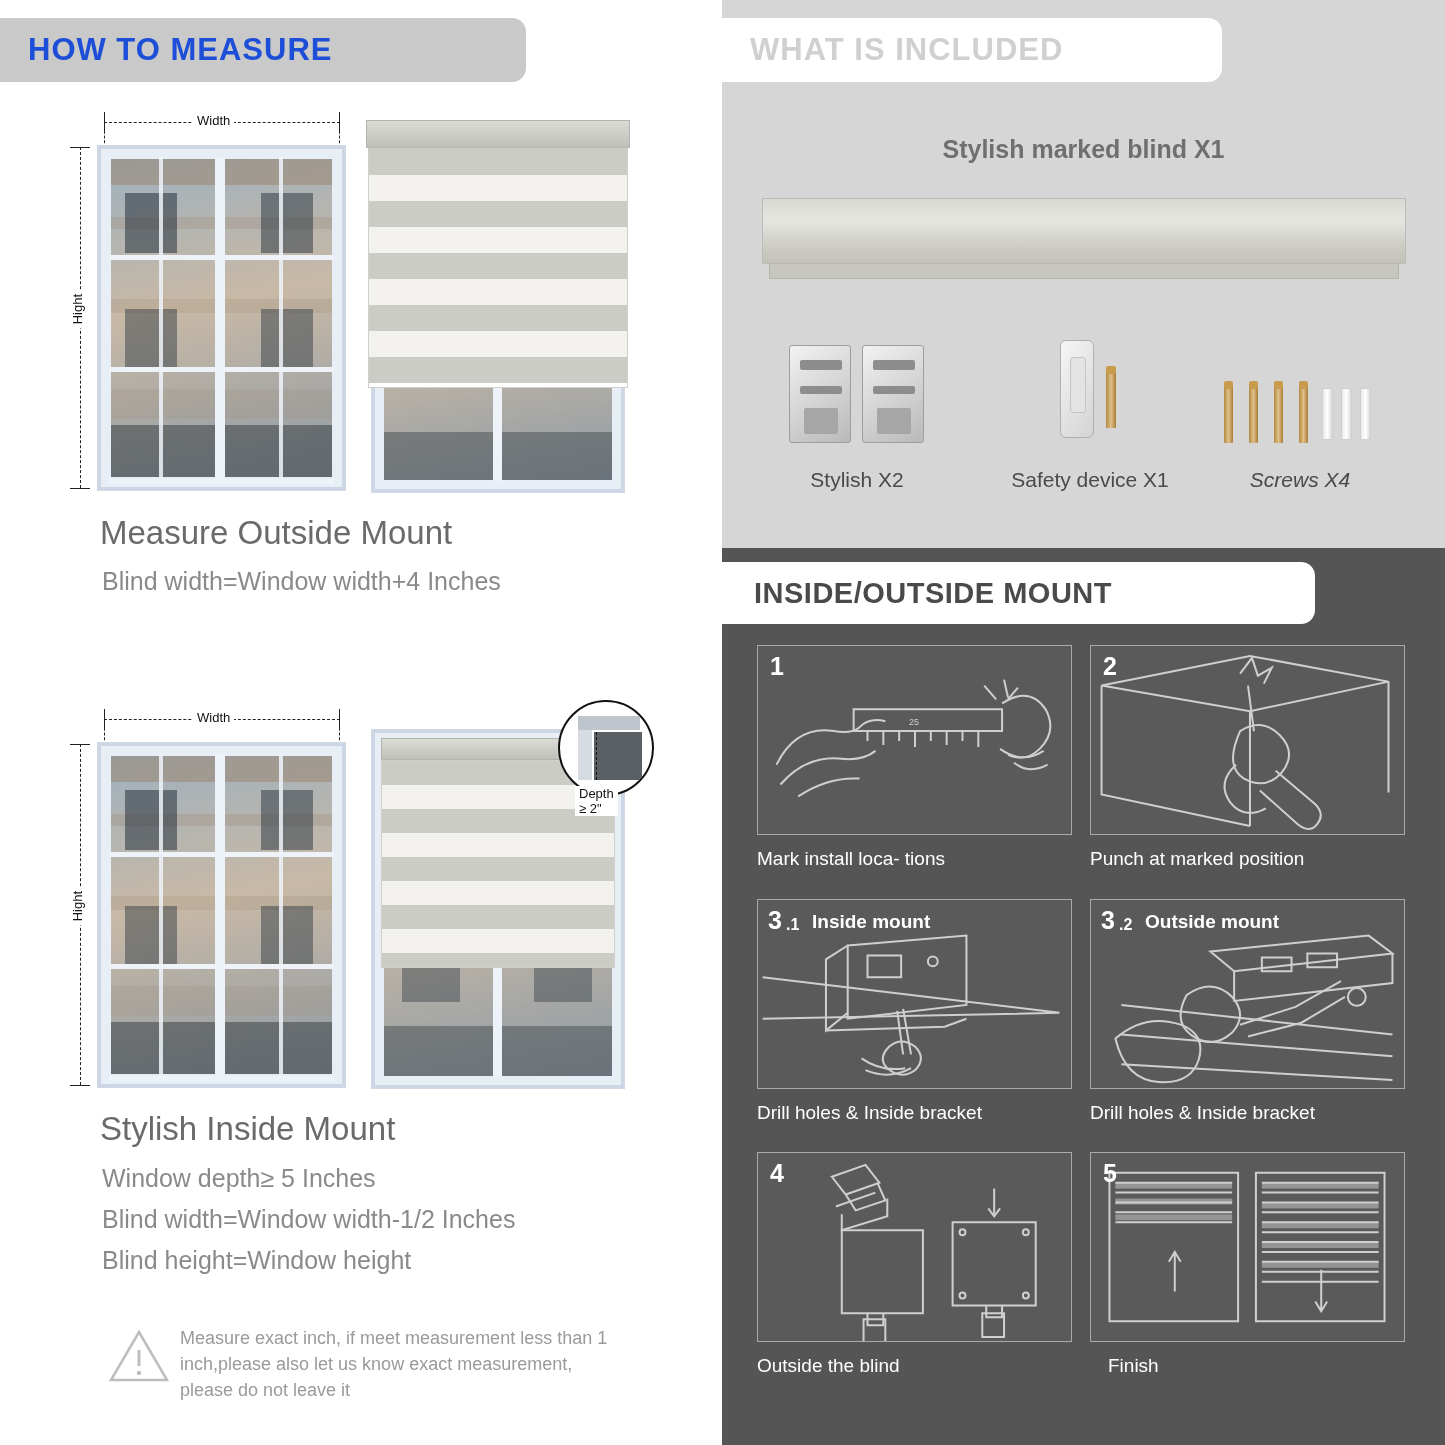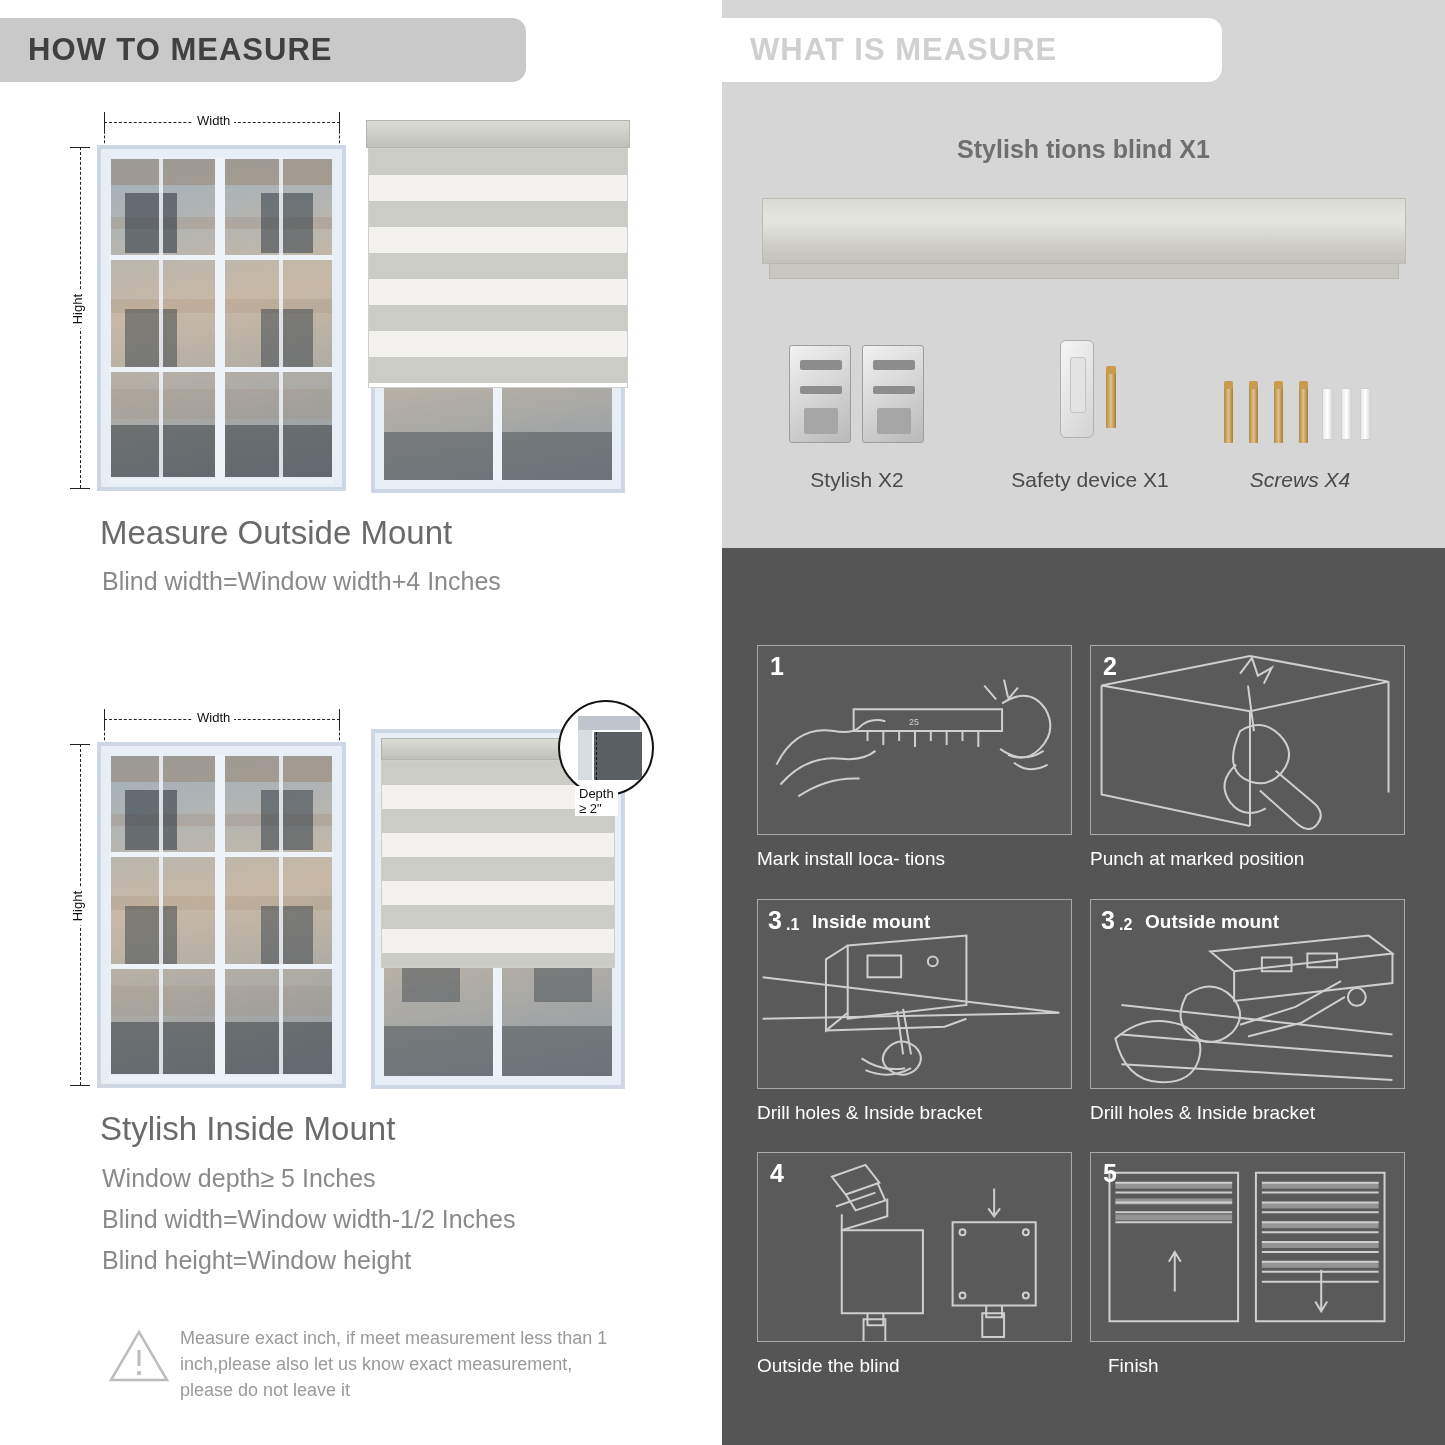--- a/index.html
+++ b/index.html
@@ -8,21 +8,21 @@
     background:#ffffff;
     font-family:"Liberation Sans", sans-serif;
     color:#555;
     overflow:hidden;
   }
   .page{position:relative;width:1445px;height:1445px;box-sizing:border-box;}
 
   
   .left{position:absolute;left:0;top:0;width:712px;height:1445px;background:#fff;box-sizing:border-box;}
   .banner{
-    position:absolute;background:#c9c9c9;color:#404040;
+    position:absolute;background:#c9c9c9;color:#1d4ed8;
     font-size:31px;font-weight:bold;letter-spacing:1px;
     display:flex;align-items:center;padding-left:28px;
     border-bottom-right-radius:14px;border-top-right-radius:0;
   }
   .banner-left{left:0;top:18px;width:498px;height:64px;border-radius:0 14px 14px 0;}
 
   
   .illus{position:absolute;}
   .winframe{
     position:absolute;background:#e8eef6;border:3px solid #ccd6e4;box-sizing:border-box;
@@ -237,22 +237,22 @@
       <svg width="62" height="56" viewBox="0 0 62 56">
         <polygon points="31,4 59,52 3,52" fill="none" stroke="#bdbdbd" stroke-width="2.5"></polygon>
         <line x1="31" y1="22" x2="31" y2="38" stroke="#bdbdbd" stroke-width="3"></line>
         <circle cx="31" cy="45" r="2.2" fill="#bdbdbd"></circle>
       </svg>
     </div>
     <div class="warn-txt" style="left:180px;top:1325px;">Measure exact inch, if meet measurement less than 1 inch,please also let us know exact measurement, please do not leave it</div>
   </div>
 
   <div class="right-top"></div>
-  <div class="banner-right">WHAT IS MEASURE</div>
-  <div class="zebra-title">Stylish tions blind X1</div>
+  <div class="banner-right">WHAT IS INCLUDED</div>
+  <div class="zebra-title">Stylish marked blind X1</div>
   <div class="railbig"></div>
 
   <div>
     <div class="bracket" style="left:789px;top:345px;width:62px;height:98px;">
       <div class="slot" style="left:10px;top:14px;width:42px;height:10px;"></div>
       <div class="slot" style="left:10px;top:40px;width:42px;height:8px;"></div>
       <div class="slot" style="left:14px;top:62px;width:34px;height:26px;background:#a6a6a6;"></div>
     </div>
     <div class="bracket" style="left:862px;top:345px;width:62px;height:98px;">
       <div class="slot" style="left:10px;top:14px;width:42px;height:10px;"></div>
@@ -275,20 +275,21 @@
     <div class="screw" style="left:1299px;top:385px;width:9px;height:58px;"></div>
   </div>
   <div>
     <div class="anchor" style="left:1322px;top:388px;width:11px;height:52px;"></div>
     <div class="anchor" style="left:1341px;top:388px;width:11px;height:52px;"></div>
     <div class="anchor" style="left:1360px;top:388px;width:11px;height:52px;"></div>
   </div>
   <div class="part-label" style="left:1200px;top:468px;width:200px;font-style:italic;">Screws X4</div>
 
   <div class="right-bot"></div>
+  <div class="banner-mount">INSIDE/OUTSIDE MOUNT</div>
 
   <div class="stepbox" style="left:757px;top:645px;width:315px;height:190px;">
     <svg class="sketch" viewBox="0 0 315 190">
       <g fill="none" stroke="#cfcfcf" stroke-width="2">
         <path d="M18 120 q20 -40 58 -34 q18 3 26 -4 q10 -10 26 -6"></path>
         <path d="M22 140 q26 -30 62 -26 q22 2 34 -8"></path>
         <path d="M40 152 q30 -20 62 -18"></path>
         <path d="M96 64 h150 v22 h-150z"></path>
         <path d="M110 86 v10 M126 86 v14 M142 86 v10 M158 86 v16 M174 86 v10 M190 86 v14 M206 86 v10 M222 86 v16"></path>
         <path d="M246 58 q28 -18 44 6 q12 22 -6 40 q-14 14 -32 6"></path>

